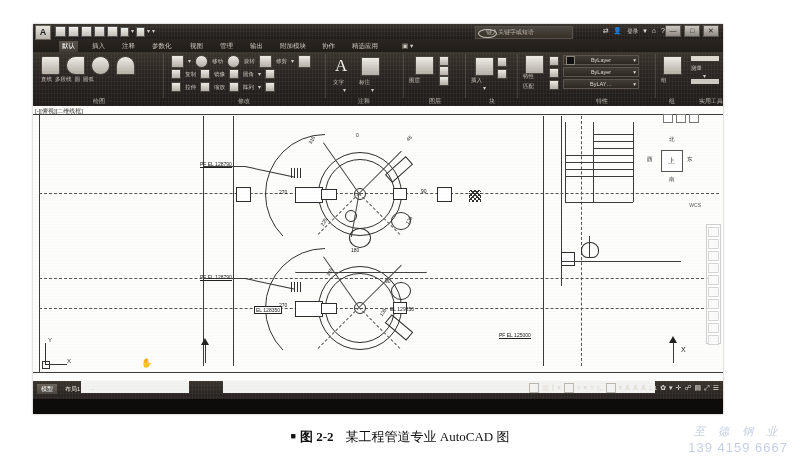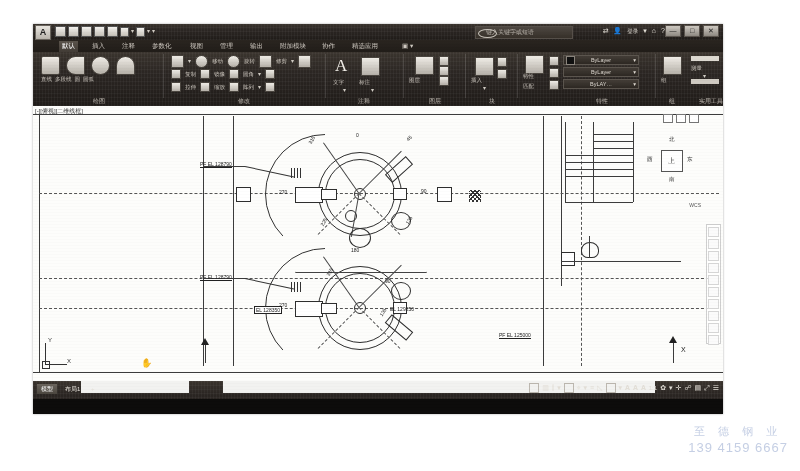--- a/index.html
+++ b/index.html
@@ -121,21 +121,21 @@
   
   #caption{position:absolute;left:0;right:0;top:428px;text-align:center;
     font-family:"Liberation Serif",serif;font-size:13px;color:#111;}
   #caption .bullet{font-size:9px;vertical-align:2px;margin-right:4px;}
   #caption .num{font-weight:bold;}
   #caption .gap{display:inline-block;width:12px;}
 
   
   #watermark{position:absolute;right:12px;top:424px;text-align:center;
     color:#c5cfe4;font-family:"Liberation Sans",sans-serif;}
-  #watermark .wm1{font-size:11px;letter-spacing:5px;}
+  #watermark .wm1{font-size:11px;letter-spacing:5px;font-style:italic;}
   #watermark .wm2{font-size:13px;letter-spacing:1px;margin-top:1px;}
 </style>
 </head>
 <body>
 
 <div id="page">
 
   <div id="cad">
 
     <div class="chrome" id="titlebar">
@@ -520,19 +520,22 @@
         <span class="si">⤢</span>
         <span class="si">☰</span>
       </div>
 
       <div class="statusline"></div>
     </div>
 
     <div class="pagegrain"></div>
   </div>
 
+  <div id="caption">
+    <span class="bullet">■</span><span class="num">图 2-2</span><span class="gap"></span><span>某工程管道专业 AutoCAD 图</span>
+  </div>
 
   <div id="watermark">
     <div class="wm1">至 德 钢 业</div>
     <div class="wm2">139 4159 6667</div>
   </div>
 
 </div>
 
 </body></html>

